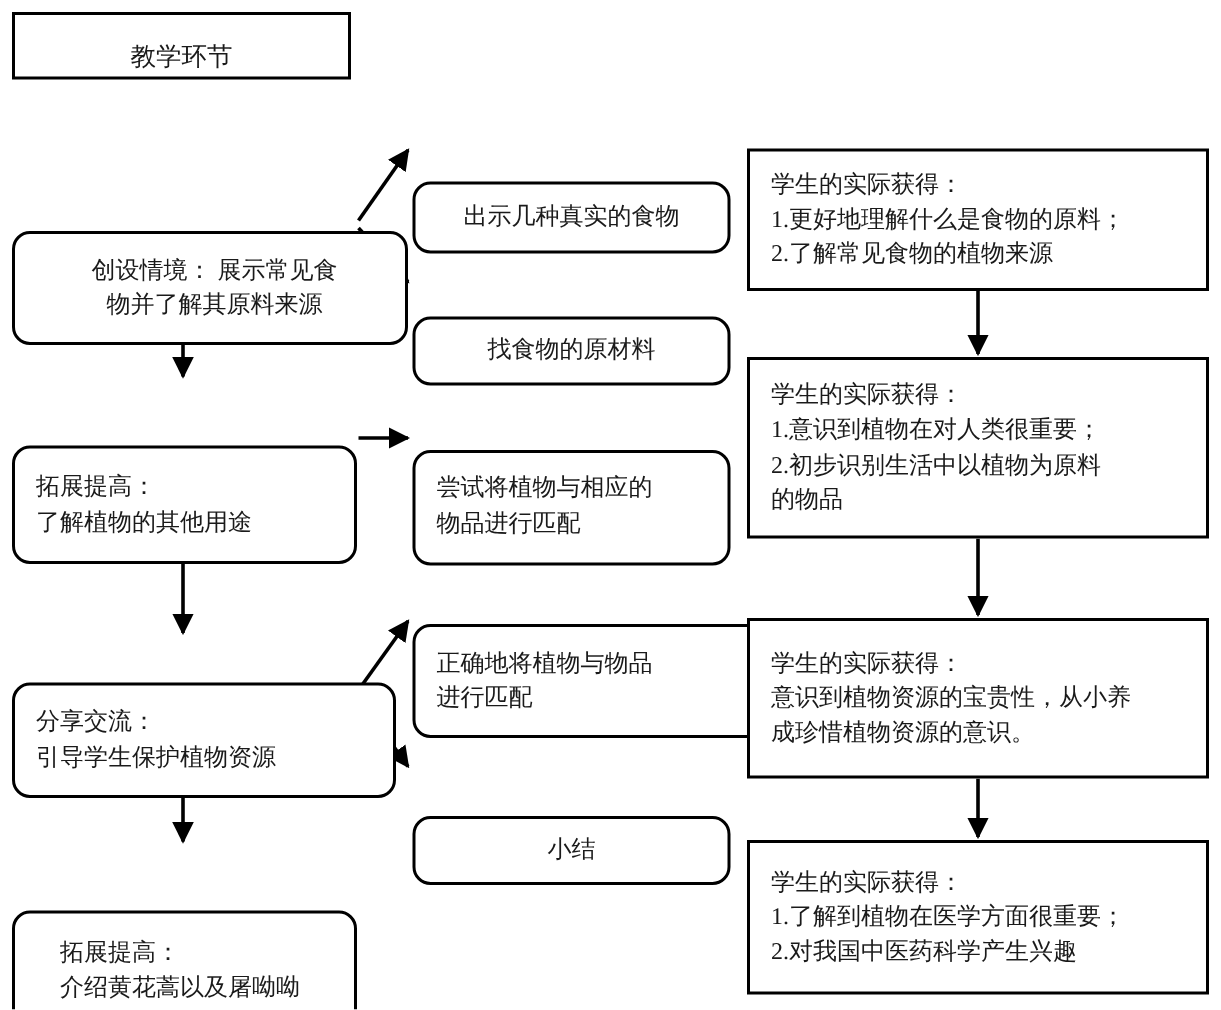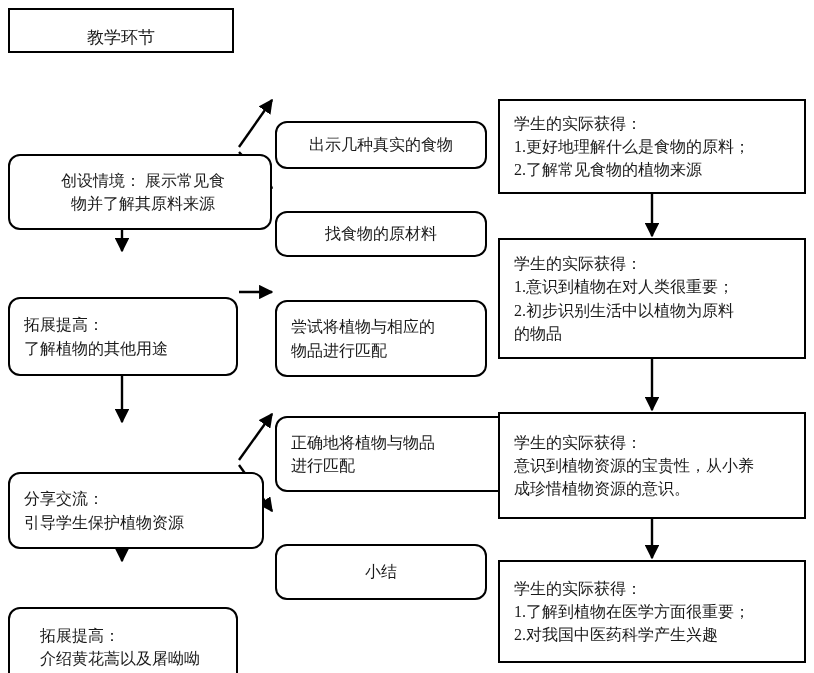--- a/index.html
+++ b/index.html
@@ -93,50 +93,50 @@
   <div class="node rounded left" style="left:8px; top:110px; width:264px; height:76px;text-align:center;">
     <span class="txt">创设情境： 展示常见食
 物并了解其原料来源</span>
   </div>
 
   <div class="node rounded left" style="left:8px; top:253px; width:230px; height:79px;">
     <span class="txt">拓展提高：
 了解植物的其他用途</span>
   </div>
 
-  <div class="node rounded left" style="left:8px; top:428px; width:256px; height:77px;">
+  <div class="node rounded left" style="left:8px; top:411px; width:256px; height:77px;">
     <span class="txt">分享交流：
 引导学生保护植物资源</span>
   </div>
 
   <div class="node rounded left" style="left:8px; top:563px; width:230px; height:104px;padding-left:16px;">
     <span class="txt">拓展提高：
 介绍黄花蒿以及屠呦呦
 等人研制的青蒿素</span>
   </div>
 
   <div class="node rounded center" style="left:275px; top:77px; width:212px; height:48px;">
     <span class="txt">出示几种真实的食物</span>
   </div>
 
   <div class="node rounded center" style="left:275px; top:167px; width:212px; height:46px;">
     <span class="txt">找食物的原材料</span>
   </div>
 
-  <div class="node rounded left" style="left:275px; top:256px; width:212px; height:77px;">
+  <div class="node rounded left" style="left:275px; top:256px; width:212px; height:77px;font-family:Liberation Mono, monospace;">
     <span class="txt">尝试将植物与相应的
 物品进行匹配</span>
   </div>
 
   <div class="node rounded left" style="left:275px; top:372px; width:253px; height:76px;">
     <span class="txt">正确地将植物与物品
 进行匹配</span>
   </div>
 
-  <div class="node rounded center" style="left:275px; top:500px; width:212px; height:56px;">
+  <div class="node rounded center" style="left:275px; top:500px; width:212px; height:46px;">
     <span class="txt">小结</span>
   </div>
 
   <div class="node square left" style="left:498px; top:99px; width:308px; height:95px;">
     <span class="txt">学生的实际获得：
 1.更好地理解什么是食物的原料；
 2.了解常见食物的植物来源</span>
   </div>
 
   <div class="node square left" style="left:498px; top:238px; width:308px; height:121px;">

